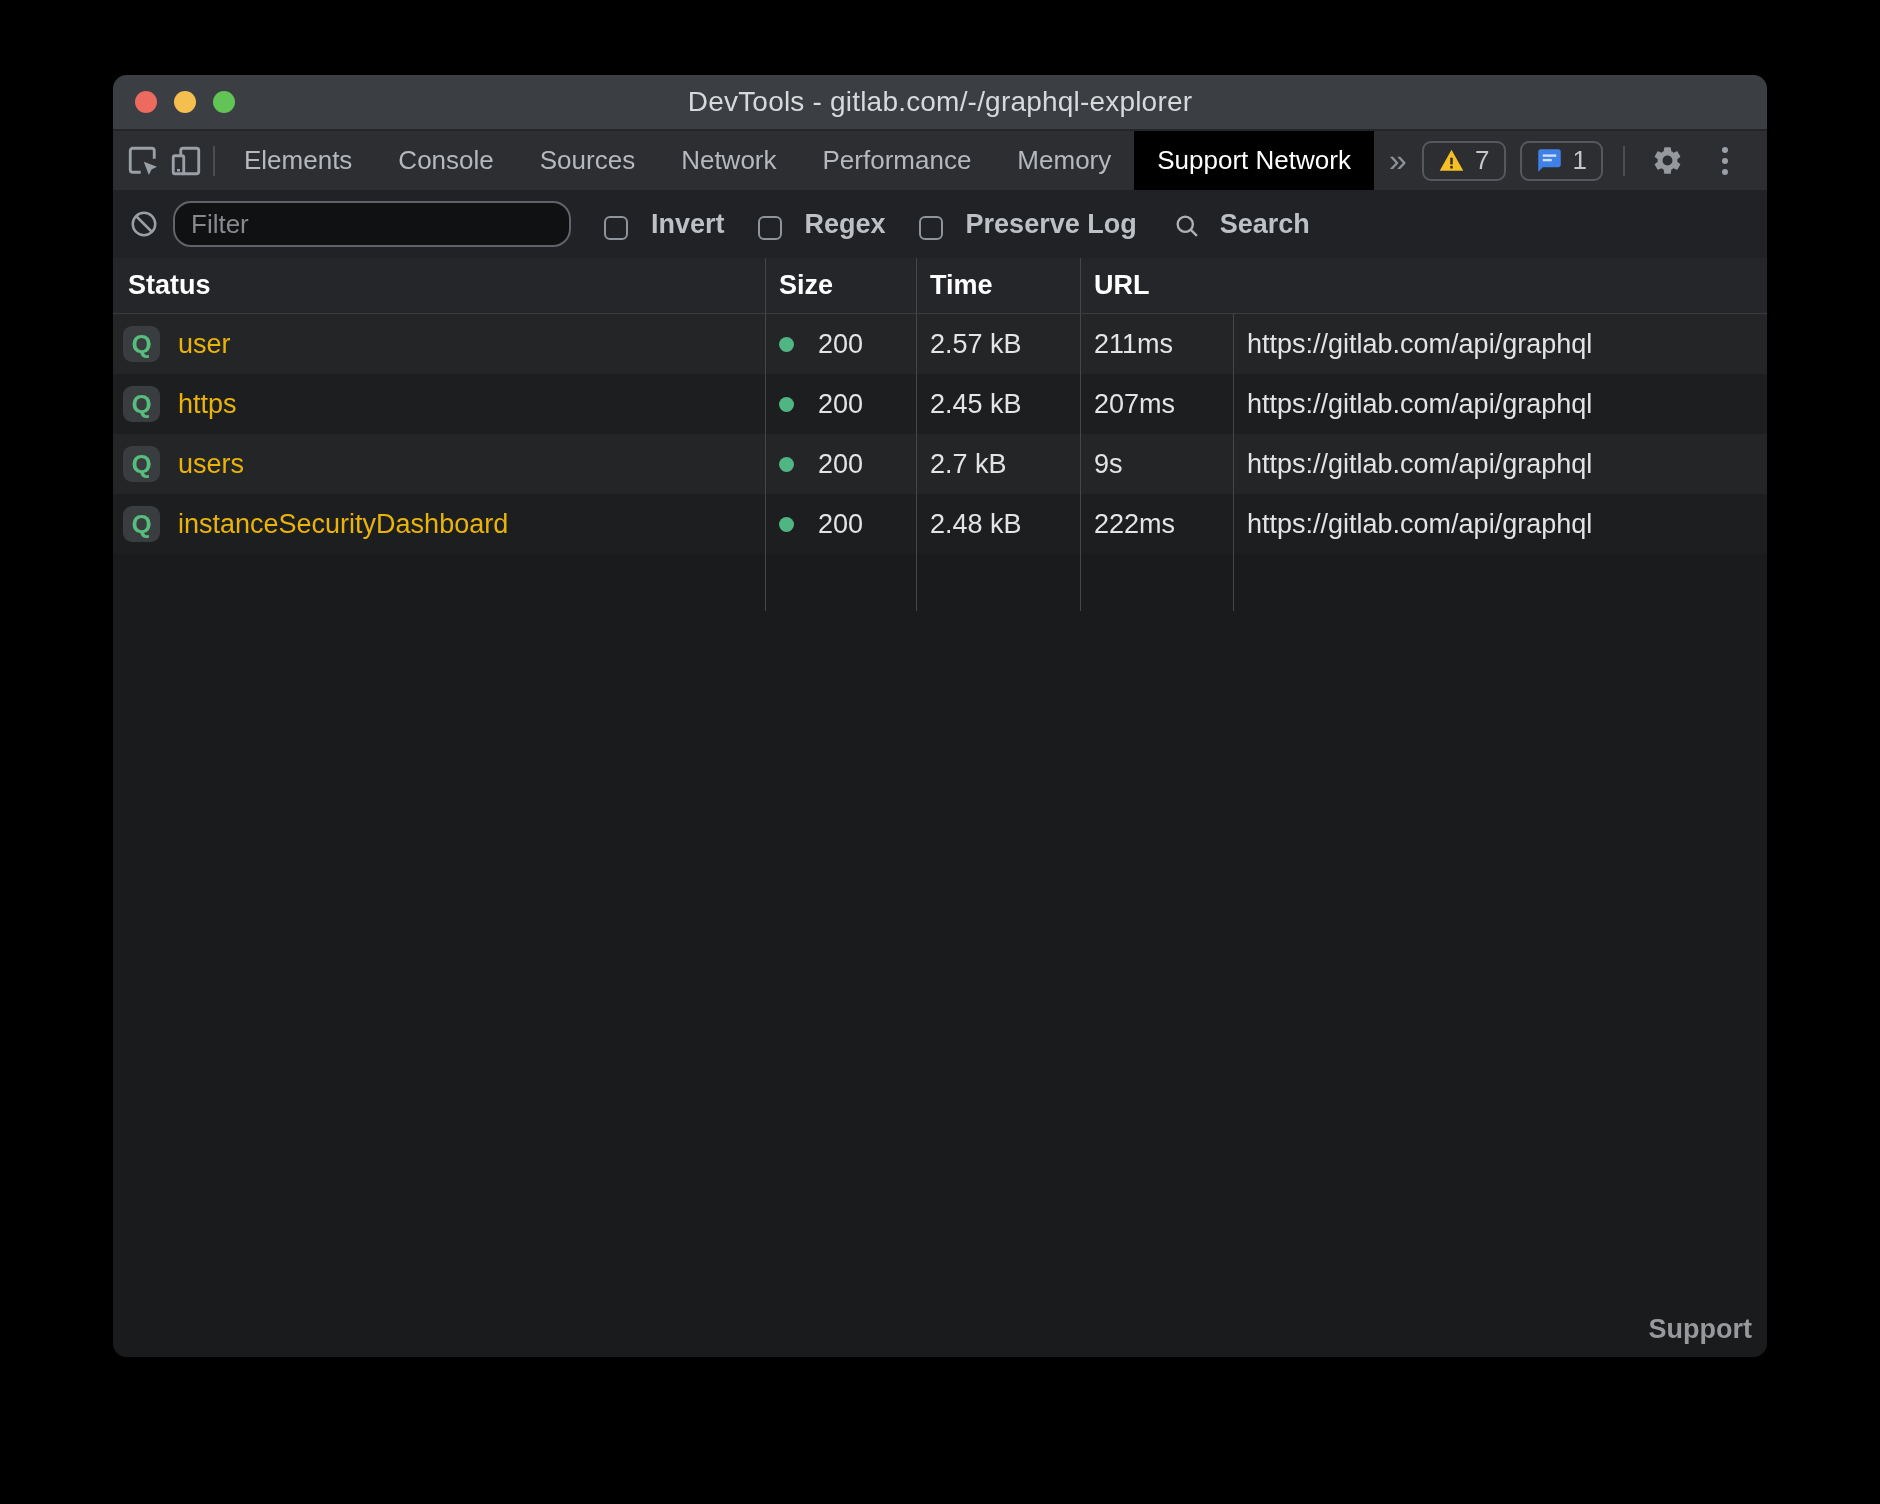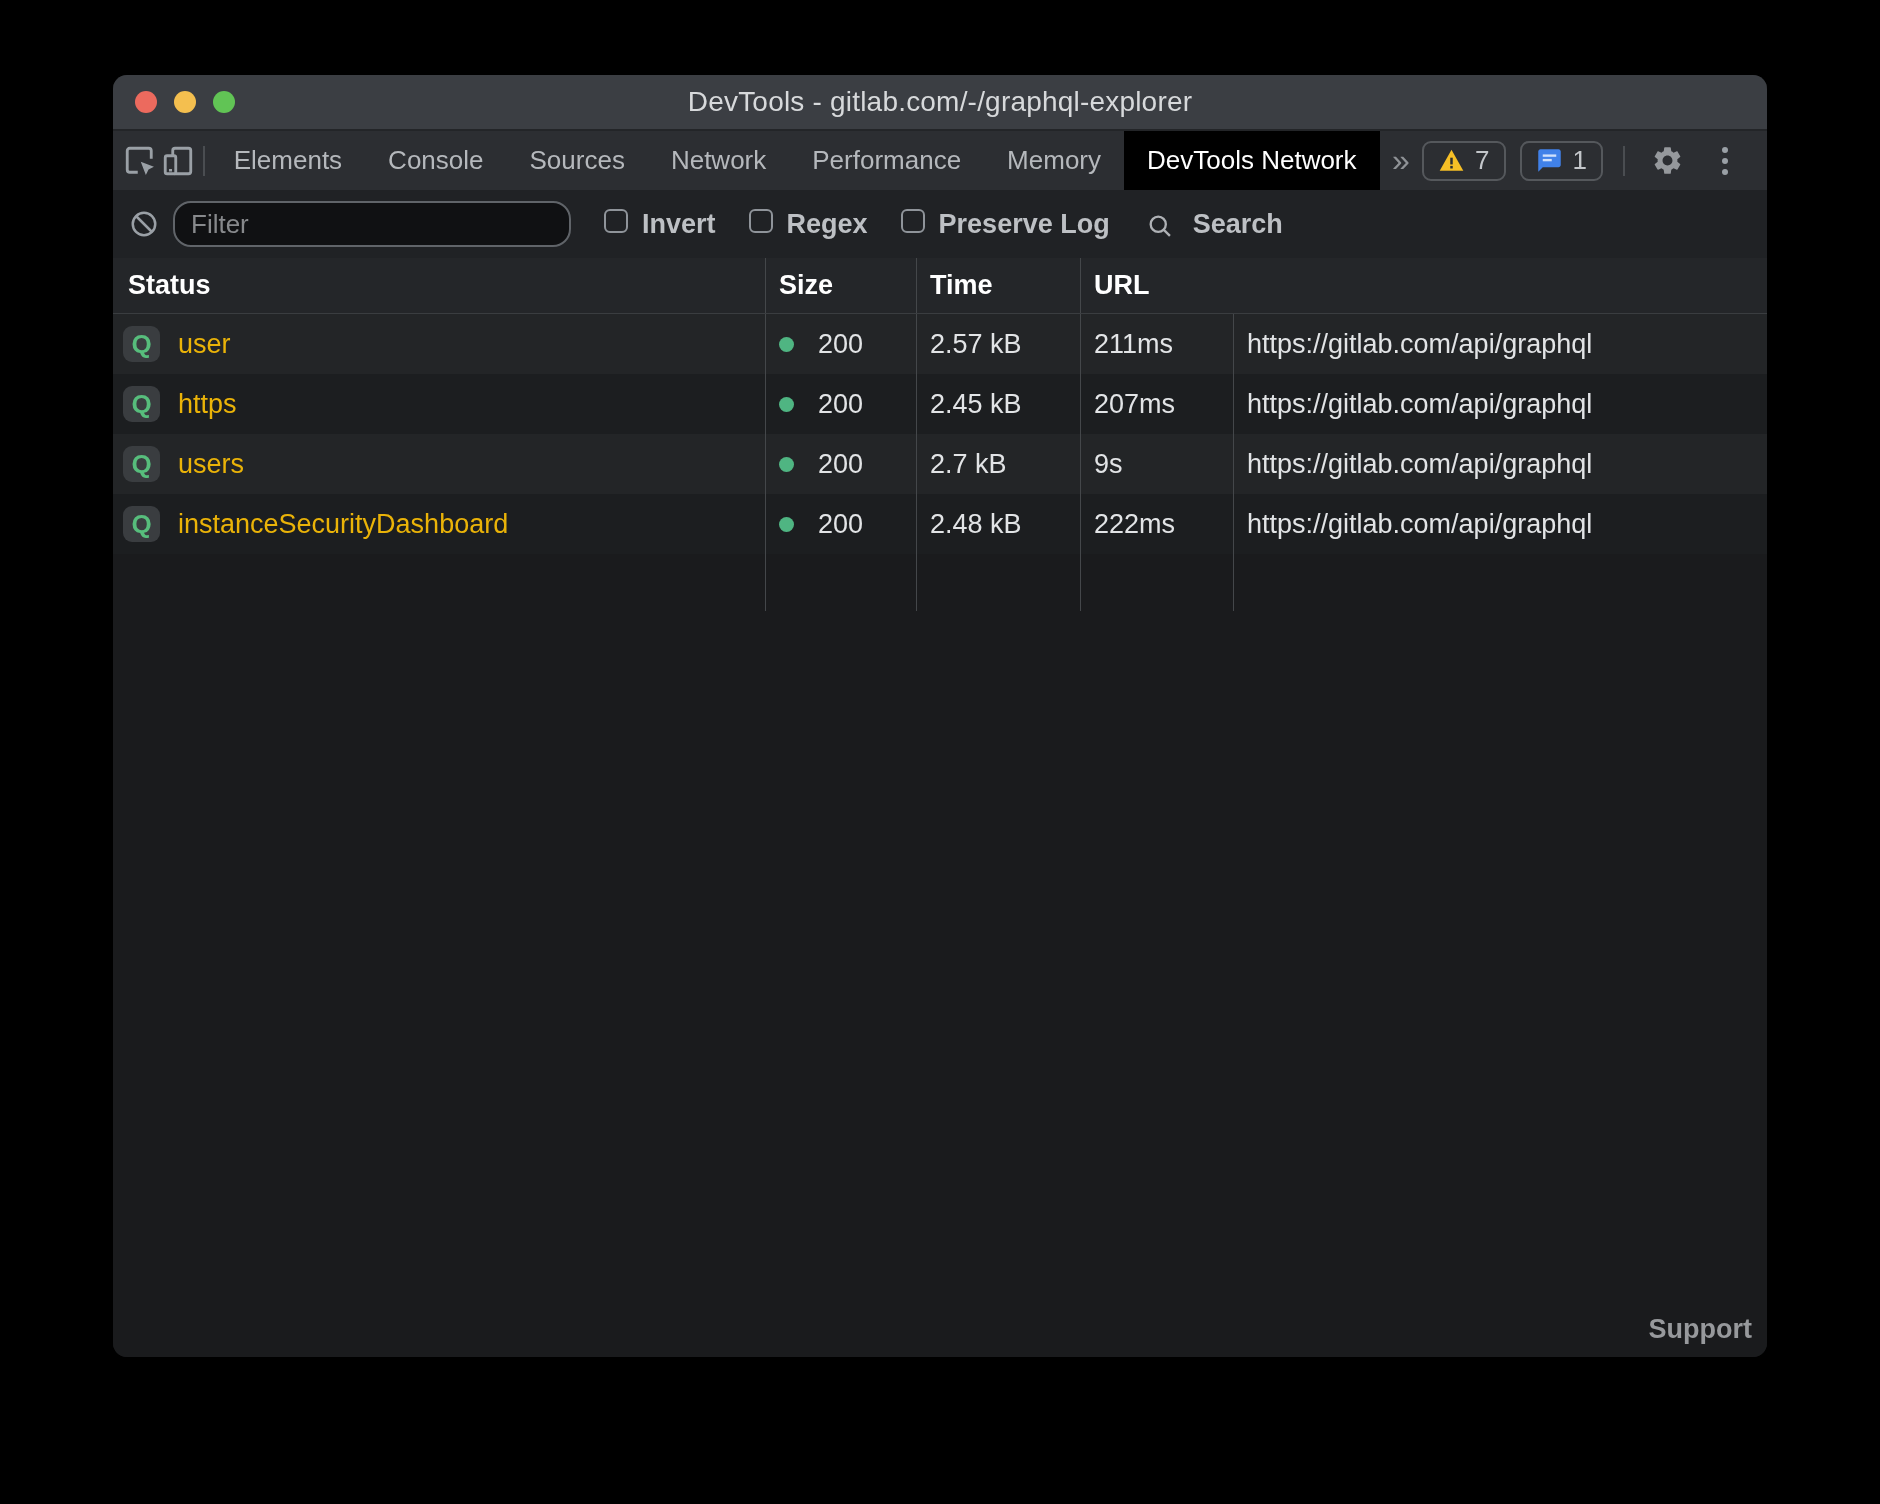--- a/index.html
+++ b/index.html
@@ -37,21 +37,21 @@
   .kebab { display: flex; flex-direction: column; gap: 5px; align-items: center; }
   .kebab i { width: 6px; height: 6px; border-radius: 50%; background: #9aa0a6; }
 
   
   .filterbar { height: 68px; flex: 0 0 68px; background: #202225; display: flex; align-items: center; padding-left: 16px; }
   .block-icon { margin-right: 14px; display: flex; }
   .filter-input { width: 398px; height: 46px; background: #101113; border: 2px solid #606469;
     border-radius: 18px; color: #e8eaed; font-size: 26px; padding: 0 16px; outline: none;
     font-family: "Liberation Sans", "DejaVu Sans", sans-serif; }
   .filter-input::placeholder { color: #87898c; }
-  .chk-group { display: flex; align-items: flex-start; gap: 14px; margin-left: 33px; cursor: pointer; }
+  .chk-group { display: flex; align-items: flex-end; gap: 23px; margin-left: 33px; cursor: pointer; }
   .chk-box { width: 24px; height: 24px; border: 2.5px solid #8f949a; border-radius: 6px; background: transparent; }
   .chk-label, .search-label { font-size: 27px; font-weight: 600; color: #bdc0c4; white-space: nowrap; }
   .search-group { display: flex; align-items: flex-end; gap: 19px; margin-left: 36px; cursor: pointer; }
 
   
   .grid { display: grid; grid-template-columns: 652px 151px 164px 153px 1fr; }
   .grid > div { border-left: 1px solid #44474a; display: flex; align-items: center; padding-left: 13px; overflow: hidden; }
   .grid > div:first-child { border-left: none; }
 
   .thead { height: 56px; flex: 0 0 56px; background: #242629; border-bottom: 1px solid #3a3d40; }
@@ -118,21 +118,21 @@
     <div class="tab">
         <span>Network</span>
       </div>
     <div class="tab">
         <span>Performance</span>
       </div>
     <div class="tab">
         <span>Memory</span>
       </div>
     <div class="tab selected">
-        <span>DevTools Network</span>
+        <span>Support Network</span>
       </div>
     <div class="tab-chevron">
         <span>»</span>
       </div>
 
     <div class="tab-right">
       <div class="badge-btn">
         <svg width="27" height="27" viewBox="0 0 24 24">
           <path d="M1.5 21 h21 L12 2.5 Z" fill="#f6bf26"></path>
           <rect x="10.9" y="9.5" width="2.2" height="6" fill="#2c2e32"></rect>

